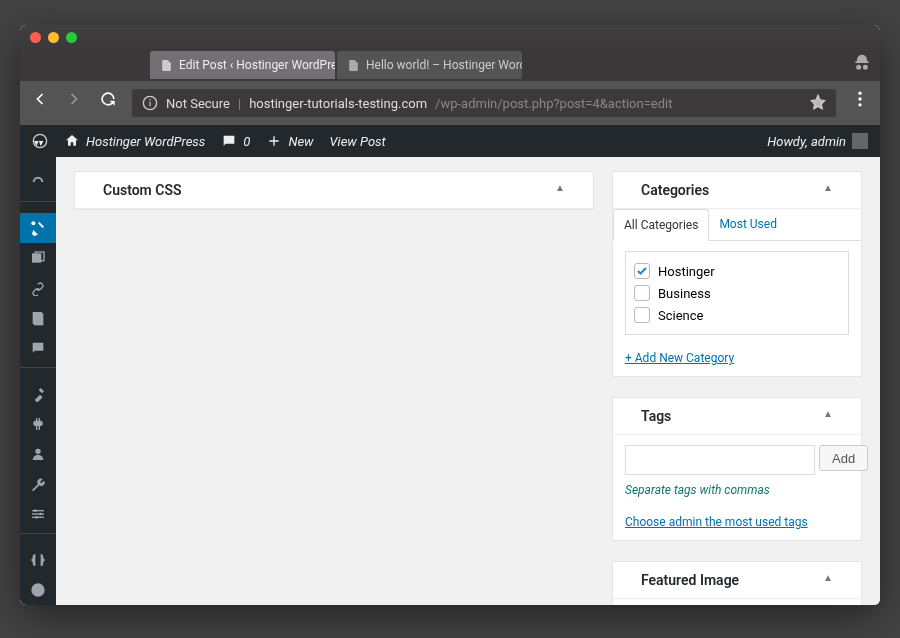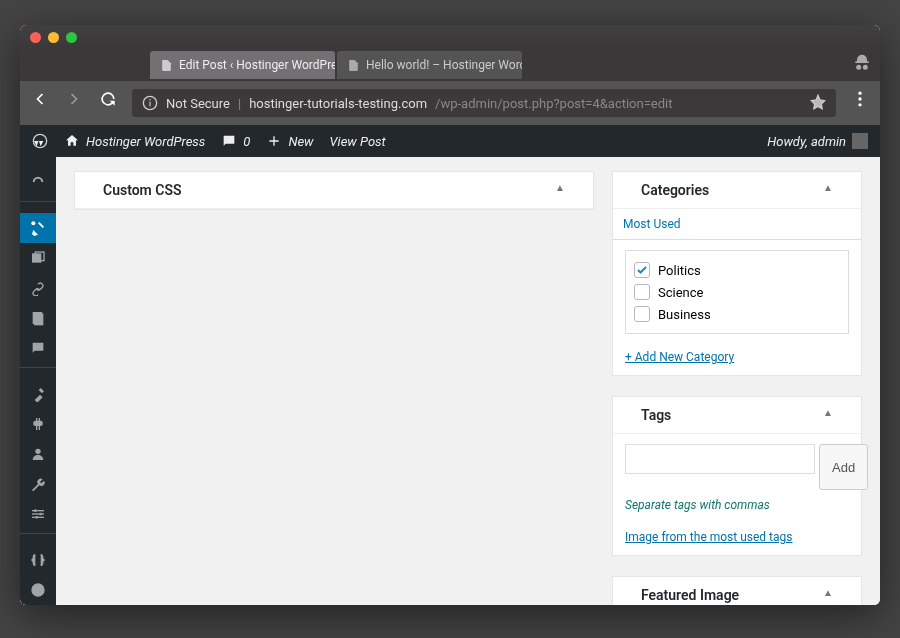--- a/index.html
+++ b/index.html
@@ -47,21 +47,21 @@
 .cat-tab.active{background:#fff; border:1px solid #ddd; border-bottom-color:#fff; margin-bottom:-1px; border-radius:3px 3px 0 0; color:#333;}
 .cat-list{border:1px solid #ddd; padding:8px; font-size:13px;}
 .cat-item{display:flex; align-items:center; gap:8px; padding:3px 0;}
 .cb{width:16px;height:16px; border:1px solid #b4b9be; border-radius:3px; display:flex; align-items:center; justify-content:center; background:#fff;}
 .cb.checked{color:#1e8cbe;}
 .cb.checked svg{display:block;} .cb svg{display:none;}
 .link{color:#0073aa; font-size:12px; text-decoration:underline; cursor:pointer;}
 .bold-link{font-weight:400;}
 .tag-row{display:flex; gap:4px; margin-bottom:8px;}
 .tag-input{flex:1; border:1px solid #ddd; height:30px; padding:0 6px; font-size:13px;}
-.btn-add{border:1px solid #ccc; background:#f7f7f7; padding:0 12px; height:46px; font-size:13px; border-radius:3px; cursor:pointer; color:#555;}
+.btn-add{border:1px solid #ccc; background:#f7f7f7; padding:0 12px; height:26px; font-size:13px; border-radius:3px; cursor:pointer; color:#555;}
 .hint{font-size:12px; color:#0f766e; font-style:italic; margin-bottom:14px;}
 .svg-ic{width:16px;height:16px; fill:currentColor;}
 .svg-ic-lg{width:20px;height:20px; fill:currentColor;}
 </style>
 </head>
 <body>
 
 <div class="mac-window">
   <div class="titlebar">
     <div class="tl-dots">
@@ -256,56 +256,57 @@
       </div>
 
       <div class="col-side">
         <div class="postbox">
           <div class="postbox-header">
             <h2>Categories</h2>
             <span class="toggle-tri">▲</span>
           </div>
           <div class="postbox-body">
             <div class="cat-tabs">
+              <div class="cat-tab active">All Categories</div>
               <div class="cat-tab">Most Used</div>
             </div>
             <div class="cat-list">
               <div class="cat-item">
                 <span class="cb checked">
                     <svg width="12" height="12" viewBox="0 0 24 24" fill="none" stroke="#1e8cbe" stroke-width="4">
                       <path d="M4 12l5 5L20 6"></path>
                     </svg>
                   </span>
-                <span>Politics</span>
+                <span>Hostinger</span>
+              </div>
+              <div class="cat-item">
+                <span class="cb"></span>
+                <span>Business</span>
               </div>
               <div class="cat-item">
                 <span class="cb"></span>
                 <span>Science</span>
-              </div>
-              <div class="cat-item">
-                <span class="cb"></span>
-                <span>Business</span>
               </div>
             </div>
             <div style="margin-top:12px;"><span class="link bold-link">+ Add New Category</span></div>
           </div>
         </div>
 
         <div class="postbox">
           <div class="postbox-header">
             <h2>Tags</h2>
             <span class="toggle-tri">▲</span>
           </div>
           <div class="postbox-body">
             <div class="tag-row">
               <input class="tag-input" style="">
               <button class="btn-add">Add</button>
             </div>
             <div class="hint">Separate tags with commas</div>
-            <span class="link">Image from the most used tags</span>
+            <span class="link">Choose admin the most used tags</span>
           </div>
         </div>
 
         <div class="postbox">
           <div class="postbox-header">
             <h2>Featured Image</h2>
             <span class="toggle-tri">▲</span>
           </div>
           <div class="postbox-body">
             

